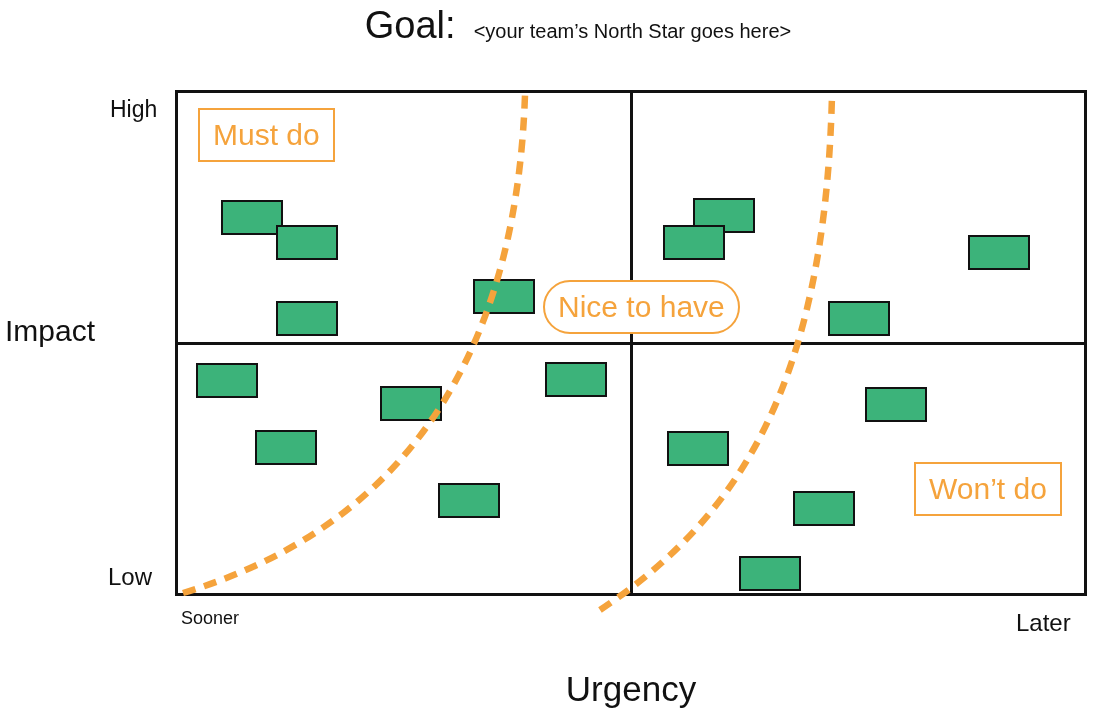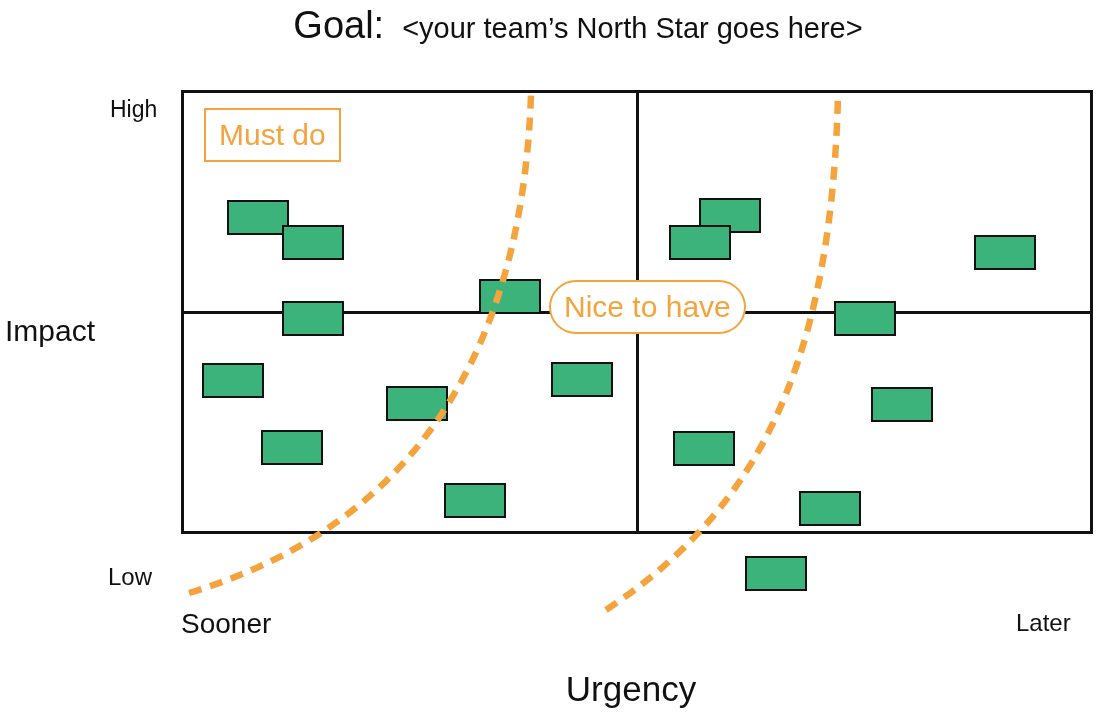--- a/index.html
+++ b/index.html
@@ -4,24 +4,24 @@
 <style>
   html,body { margin:0; padding:0; background:#ffffff; }
   .canvas {
     position:relative; width:1096px; height:720px; background:#fff;
     font-family:"Liberation Sans", sans-serif; color:#111; overflow:hidden;
   }
   
   .title { position:absolute; left:60px; right:0; top:0; height:50px;
            text-align:center; line-height:50px; white-space:nowrap; }
   .title-goal { font-size:38px; font-weight:500; }
-  .title-rest { font-size:29px; font-weight:400; margin-left:18px; }
+  .title-rest { font-size:20px; font-weight:400; margin-left:18px; }
 
   
-  .plot { position:absolute; left:181px; top:90px; width:912px; height:444px;
+  .plot { position:absolute; left:175px; top:90px; width:912px; height:506px;
           border:3.5px solid #111; box-sizing:border-box; }
   .mid-v { position:absolute; top:0; bottom:0; left:calc(50% - 1.5px); width:3px; background:#111; }
   .mid-h { position:absolute; left:0; right:0; top:calc(50% - 1.5px); height:3px; background:#111; }
 
   
   .note { position:absolute; background:var(--note-green,#3CB37A);
           border:2.5px solid #111; box-sizing:border-box; }
 
   
   .curves { position:absolute; left:-3.5px; top:-3.5px; width:912px; height:506px; overflow:visible; }
@@ -34,21 +34,21 @@
             padding:10px 13px; white-space:nowrap; box-sizing:border-box; }
   .q-must { left:20px;  top:15px;  }
   .q-nice { left:365px; top:187px;border-radius:27px; }
   .q-wont { left:736px; top:369px; }
 
   
   .axis-label { position:absolute; white-space:nowrap; }
   .lbl-high    { left:110px; top:96px;  font-size:23px; }
   .lbl-low     { left:108px; top:563px; font-size:24px; }
   .lbl-impact  { left:5px;   top:314px; font-size:30px; }
-  .lbl-sooner  { left:181px; top:608px; font-size:28px; }
+  .lbl-sooner  { left:181px; top:608px; font-size:18px; }
   .lbl-later   { left:1016px;top:609px; font-size:24px; }
   .lbl-urgency { left:175px; width:912px; top:669px; font-size:35px; text-align:center; }
 </style>
 </head>
 <body>
 
 <div class="canvas">
 
   <div class="title">
     <span class="title-goal">Goal:</span><span class="title-rest">&lt;your team’s North Star goes here&gt;</span>
@@ -82,19 +82,20 @@
         <div class="note" style="left: 561px; top: 463px; width: 62px; height: 35px;"></div>
       </div>
 
     <svg class="curves" viewBox="0 0 912 506" xmlns="http://www.w3.org/2000/svg">
       <path d="M 8 503 C 200 445 340 300 350 5"></path>
       <path d="M 425 520 C 560 430 650 300 657 5"></path>
     </svg>
 
     <div class="qlabel q-must">Must do</div>
     <div class="qlabel q-nice">Nice to have</div>
+    <div class="qlabel q-wont">Won’t do</div>
   </div>
 
   <div class="axis-label lbl-sooner">Sooner</div>
   <div class="axis-label lbl-later">Later</div>
   <div class="axis-label lbl-urgency">Urgency</div>
 
 </div>
 
 </body></html>

